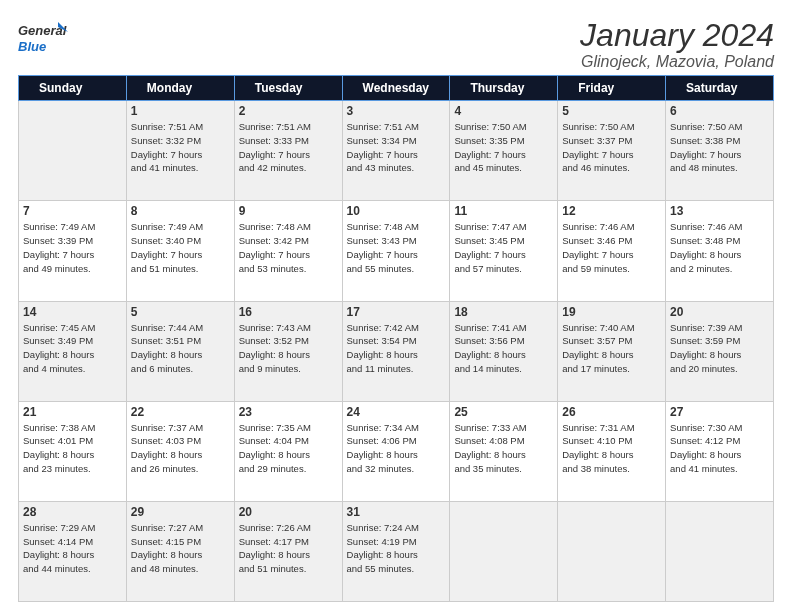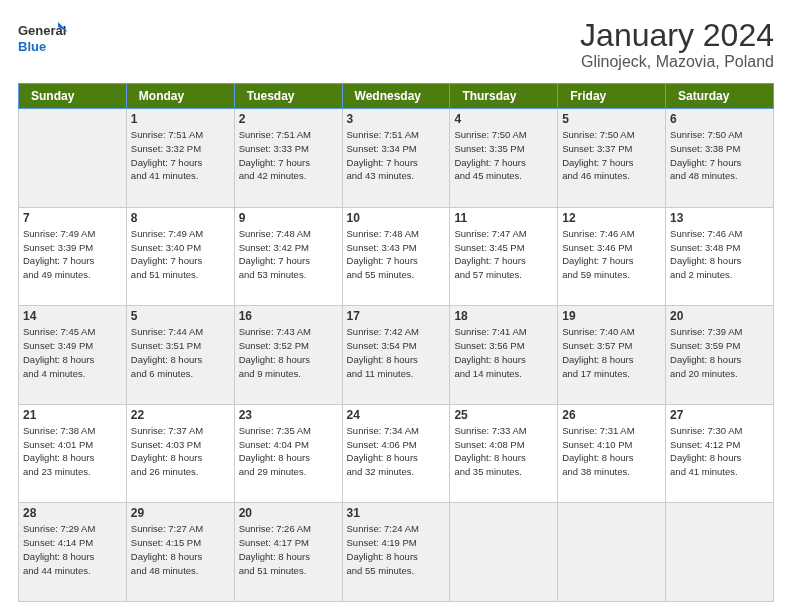--- a/index.html
+++ b/index.html
@@ -14,21 +14,22 @@
       width: 792px;
       height: 612px;
       padding: 18px 18px 10px 18px;
       display: flex;
       flex-direction: column;
     }
     .header {
       display: flex;
       justify-content: space-between;
       align-items: flex-start;
-      margin-bottom: 12px;
+      margin-bottom: 4px;
+      font-style: italic;
     }
     .logo {
       display: flex;
       align-items: center;
       gap: 4px;
     }
     .title-block {
       text-align: right;
     }
     .month-title {
@@ -42,25 +43,25 @@
       color: #555;
     }
     .calendar {
       flex: 1;
       border: 1px solid #ccc;
       border-collapse: collapse;
       width: 100%;
       table-layout: fixed;
     }
     .calendar th {
-      background-color: #4d7c0f;
+      background-color: #0f172a;
       color: #fff;
       font-size: 12px;
       font-weight: bold;
-      padding: 5px 12px;
+      padding: 5px 20px;
       text-align: left;
       border: 1px solid #5a9ae0;
     }
     .calendar td {
       border: 1px solid #ccc;
       vertical-align: top;
       padding: 3px 4px;
       font-size: 10px;
       color: #333;
       height: 88px;

